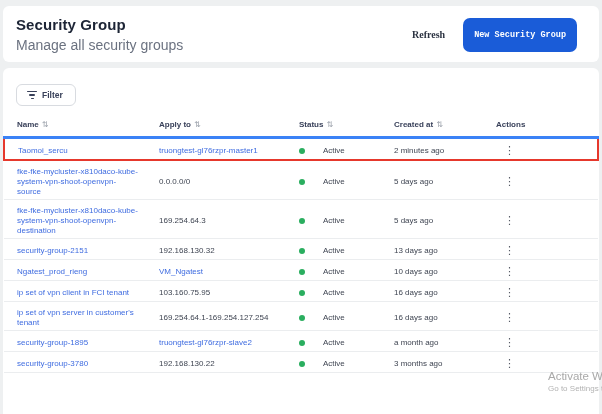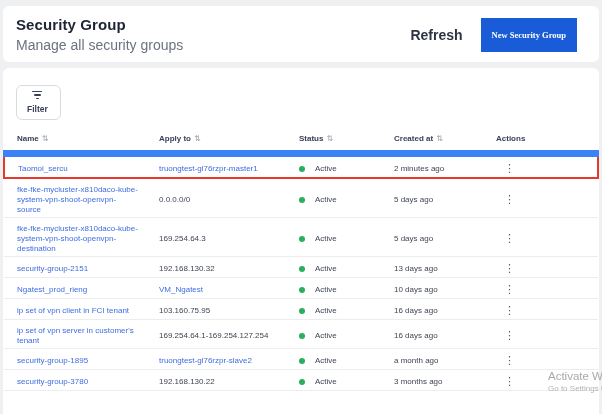--- a/index.html
+++ b/index.html
@@ -16,58 +16,58 @@
   .card{background:#fff;border-radius:6px;margin:0 3px;}
   
   .page-header{
     margin-top:6px; padding:10px 16px 9px 13px;
     display:flex; align-items:center; justify-content:space-between;
   }
   .page-title{font-size:15px;font-weight:bold;color:#1c2435;letter-spacing:.1px;}
   .page-subtitle{font-size:14px;color:#6b7280;margin-top:4px;}
   .header-actions{display:flex;align-items:center;gap:18px;padding-right:6px;}
   .refresh-btn{
-    background:none;border:none;font-family:Liberation Sans, sans-serif;font-size:14px;font-weight:bold;
+    background:none;border:none;font-family:Liberation Serif, serif;font-size:10px;font-weight:bold;
     color:#2c3342;cursor:pointer;
   }
   .primary-btn{
-    background:var(--primary);color:#fff;border:none;border-radius:0;
-    font-family:Liberation Serif, serif;font-size:8.5px;font-weight:bold;
+    background:var(--primary);color:#fff;border:none;border-radius:7px;
+    font-family:Liberation Mono, monospace;font-size:8.5px;font-weight:bold;
     padding:12px 11px;cursor:pointer;
   }
   
   .content{margin-top:6px;padding:10px 0 0 0;min-height:360px;}
   .filter-btn{
     margin-left:13px;display:inline-flex;align-items:center;gap:5px;
     background:#fff;border:1px solid #d8dbe0;border-radius:6px;
     padding:5px 12px 5px 10px;cursor:pointer;
-    font-family:inherit;font-size:8.5px;font-weight:bold;color:#39415a;flex-direction:column;
+    font-family:inherit;font-size:8.5px;font-weight:bold;color:#39415a;
   }
   .filter-icon{display:inline-flex;flex-direction:column;gap:2px;align-items:center;}
   .filter-icon i{display:block;height:1.5px;background:#39415a;border-radius:1px;}
   .filter-icon i:nth-child(1){width:10px;}
   .filter-icon i:nth-child(2){width:6.5px;}
   .filter-icon i:nth-child(3){width:3px;}
   
   table{border-collapse:collapse;width:100%;margin-top:8px;table-layout:fixed;}
   col.c-name{width:142px;} col.c-apply{width:140px;} col.c-status{width:95px;}
   col.c-created{width:102px;}
   th{
     text-align:left;font-size:8px;font-weight:bold;color:var(--head_text);
-    padding:6px 8px 7px 13px;border-bottom:7px solid #3b82f6;white-space:nowrap;
+    padding:6px 8px 7px 13px;border-bottom:3px solid #3b82f6;white-space:nowrap;
   }
   th .sort{color:#9aa0aa;font-size:8px;margin-left:3px;font-weight:normal;}
   td{
     font-size:8px;color:var(--text_dark);vertical-align:middle;
     padding:6px 8px 2px 13px;border-bottom:1px solid var(--divider);
     line-height:10px;
   }
   td.apply,td.created{white-space:nowrap;}
   a.link,span.link{color:var(--link);text-decoration:none;cursor:pointer;}
-  .status-cell{display:flex;align-items:center;gap:10px;}
+  .status-cell{display:flex;align-items:center;gap:18px;}
   .dot{width:6px;height:6px;border-radius:50%;background:var(--active_green);flex:0 0 auto;}
   .kebab{
     background:none;border:none;cursor:pointer;color:#565b66;
     font-size:11px;line-height:10px;padding:0 2px;margin-left:6px;font-family:inherit;
   }
   tr.highlighted td{border-top:2px solid var(--highlight_red);border-bottom:2px solid var(--highlight_red);}
   tr.highlighted td:first-child{border-left:2px solid var(--highlight_red);}
   tr.highlighted td:last-child{border-right:2px solid var(--highlight_red);}
   
   .watermark{position:absolute;left:548px;top:370px;white-space:nowrap;pointer-events:none;}

